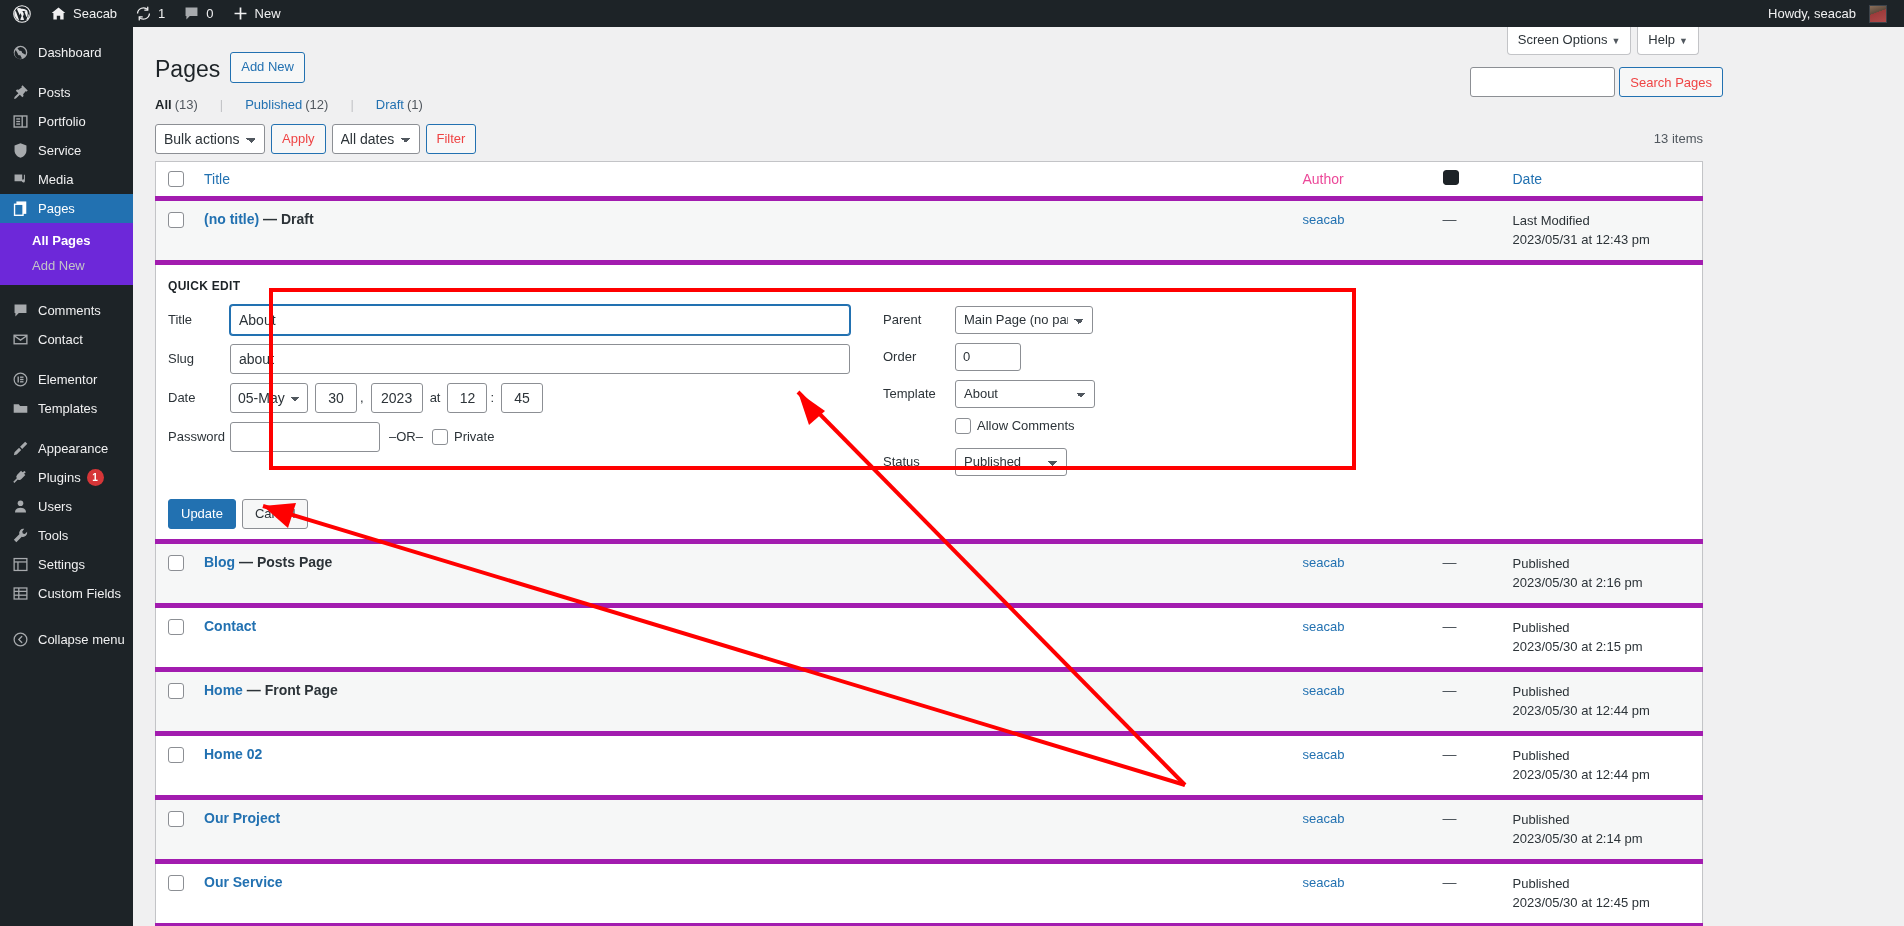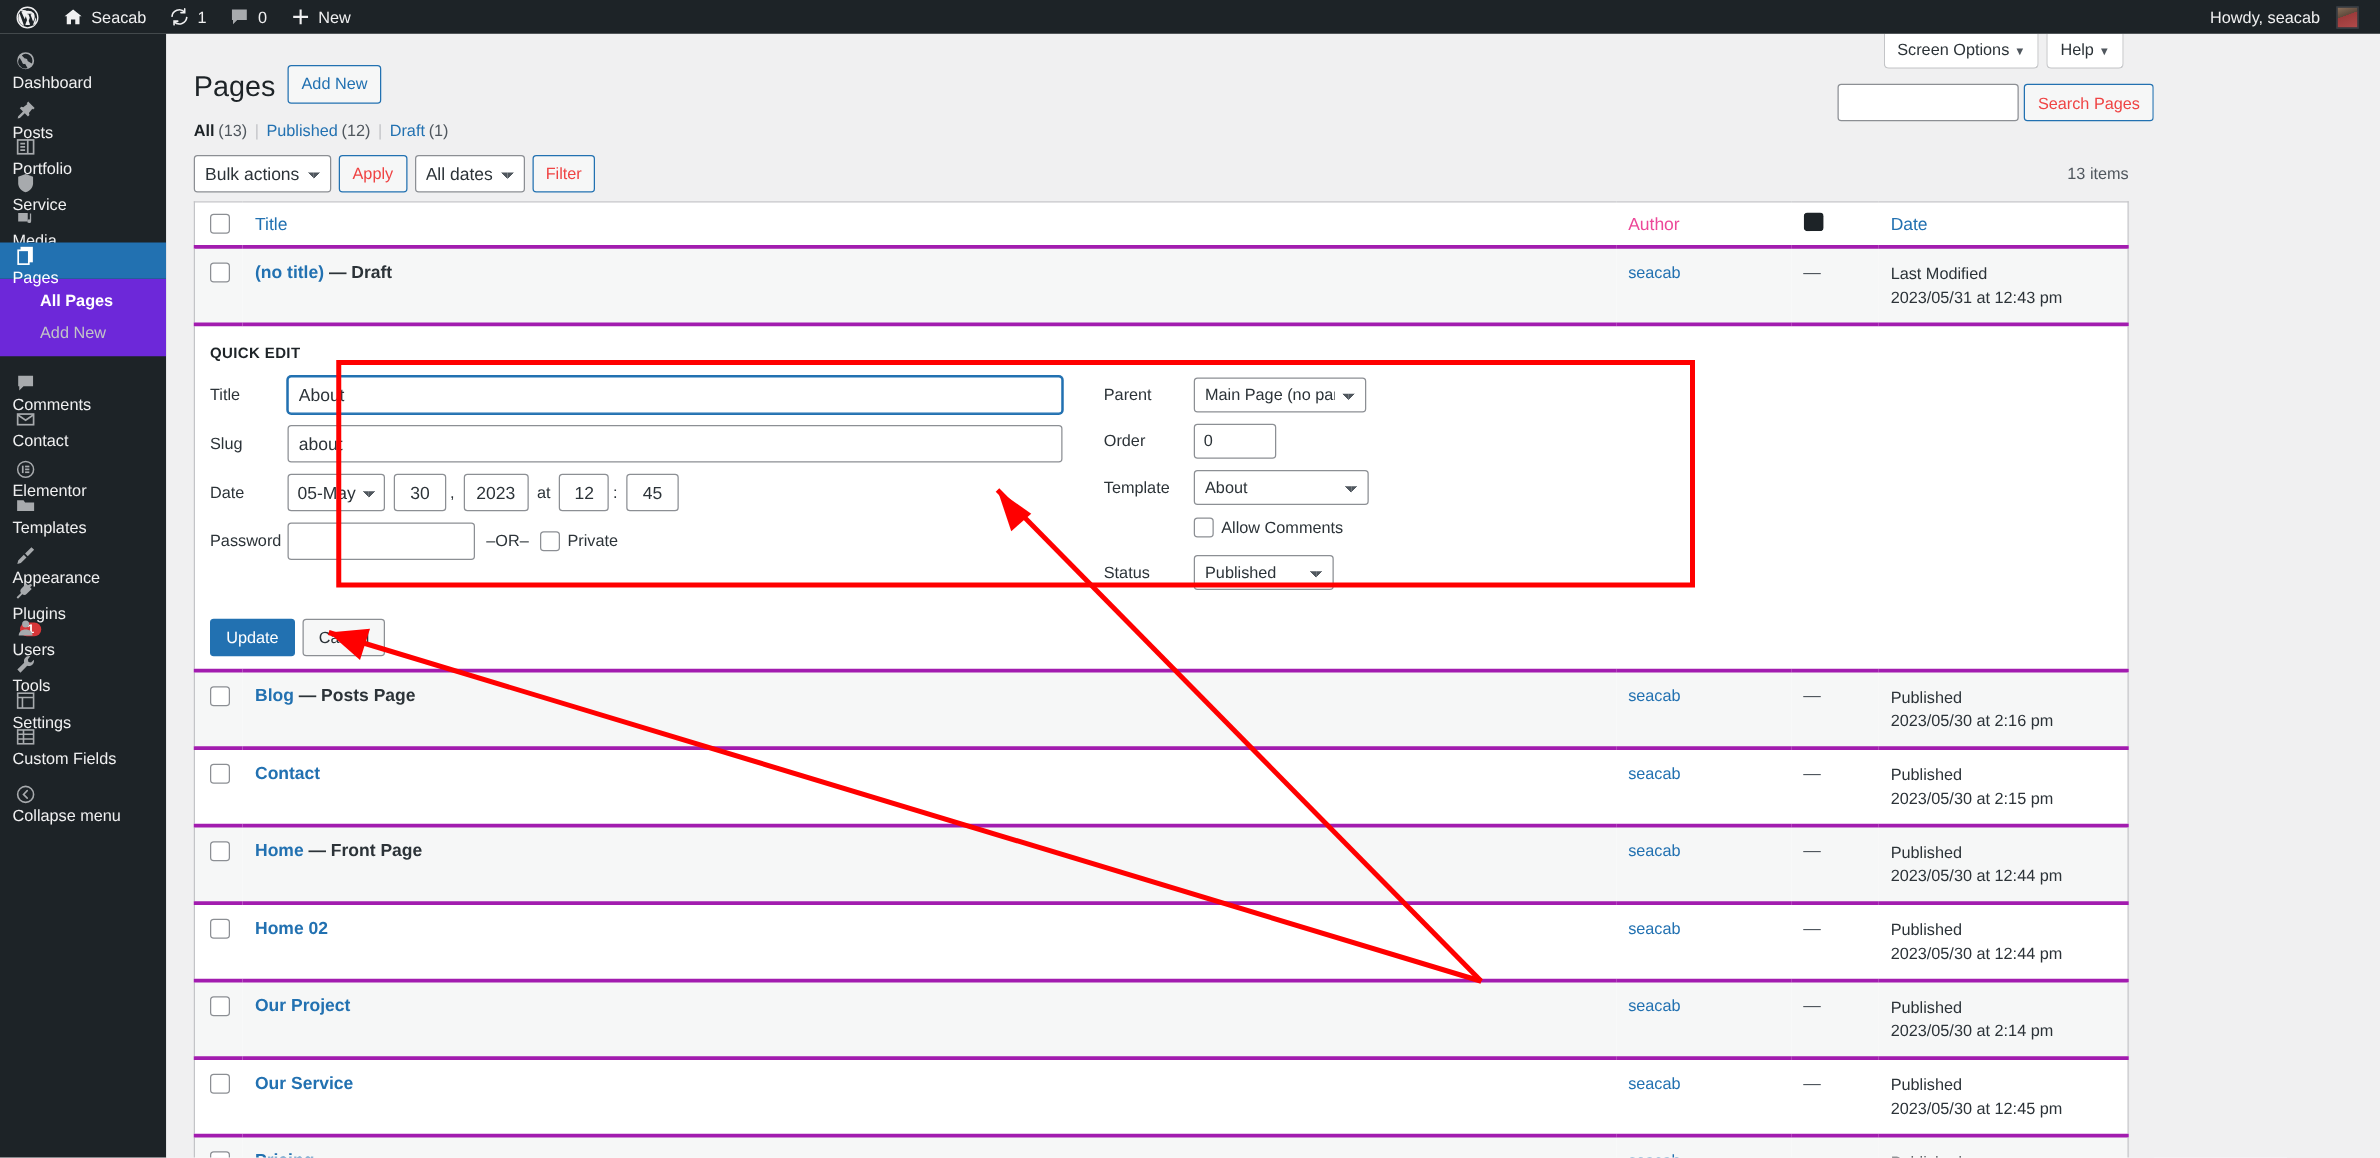--- a/index.html
+++ b/index.html
@@ -42,26 +42,25 @@
   
   #adminmenu {
     position: absolute; top: 27px; left: 0;
     width: 133px; height: 899px;
     background: #1d2327;
     color: #f0f0f1;
     font-size: 13px;
     overflow: hidden;
   }
   .menu-item {
-    display: flex; align-items: flex-start;
+    display: flex; align-items: center;
     height: 29px; padding: 0 0 0 10px;
     color: #f0f0f1; cursor: pointer;
     position: relative;
     white-space: nowrap;
-    flex-direction: column;
   }
   .menu-item.current {
     background: #2271b1; color: #fff; font-weight: 400;
   }
   .menu-item .mi-ico {
     width: 20px; height: 20px; margin-right: 8px;
     display: inline-flex; align-items:center; justify-content:center;
     color: #a7aaad; flex: 0 0 20px;
   }
   .menu-item.current .mi-ico { color: #fff; }
@@ -109,21 +108,21 @@
   }
   .page-title-action {
     font-size: 13px; color: #2271b1; background: #f6f7f7;
     border: 1px solid #2271b1; border-radius: 3px;
     padding: 2px 10px 3px; cursor: pointer; line-height: 1.8;
   }
 
   .subsubsub {
     list-style: none; margin: 8px 0 0 0; padding: 0;
     font-size: 13px; color: #50575e;
-    display: flex; align-items: center; gap: 0;
+    display: flex; align-items: center; gap: 16px;
   }
   .subsubsub li { display: flex; align-items: center; }
   .subsubsub a { color: #2271b1; cursor: pointer; text-decoration: none; }
   .subsubsub a.current { color: #1d2327; font-weight: 600; }
   .subsubsub .cnt { color: #50575e; margin-left: 3px; }
   .subsubsub .sep { color: #c3c4c7; margin: 0 6px; }
 
   .search-box {
     position: absolute; right: 0; top: 40px;
     display: flex; gap: 4px; align-items: center;
@@ -173,21 +172,21 @@
     padding: 8px 10px; font-size: 14px;
     border-bottom: 1px solid #c3c4c7;
     background: #fff;
   }
   .col-cb { width: 38px; padding-left: 12px !important; }
   .col-author { width: 140px; }
   .col-comments { width: 70px; text-align: left; }
   .col-date { width: 200px; }
   table.wp-list-table tbody td {
     padding: 10px 10px; vertical-align: top; color: #2c3338;
-    border-top: 3px solid #a21caf;
+    border-top: 5px solid #a21caf;
   }
   tr.alt td { background: #f6f7f7; }
   tr.nobg td { background: #fff; }
   .row-title { color: #2271b1; font-weight: 600; cursor: pointer; }
   .post-state { color: #2c3338; font-weight: 600; }
   .author-link { color: #2271b1; cursor: pointer; font-size: 13px; }
   .dash { color: #50575e; }
   .date-cell { color: #50575e; font-size: 13px; line-height: 1.5; }
   input[type=checkbox].wpcb {
     width: 16px; height: 16px; margin: 1px 0 0 0;

